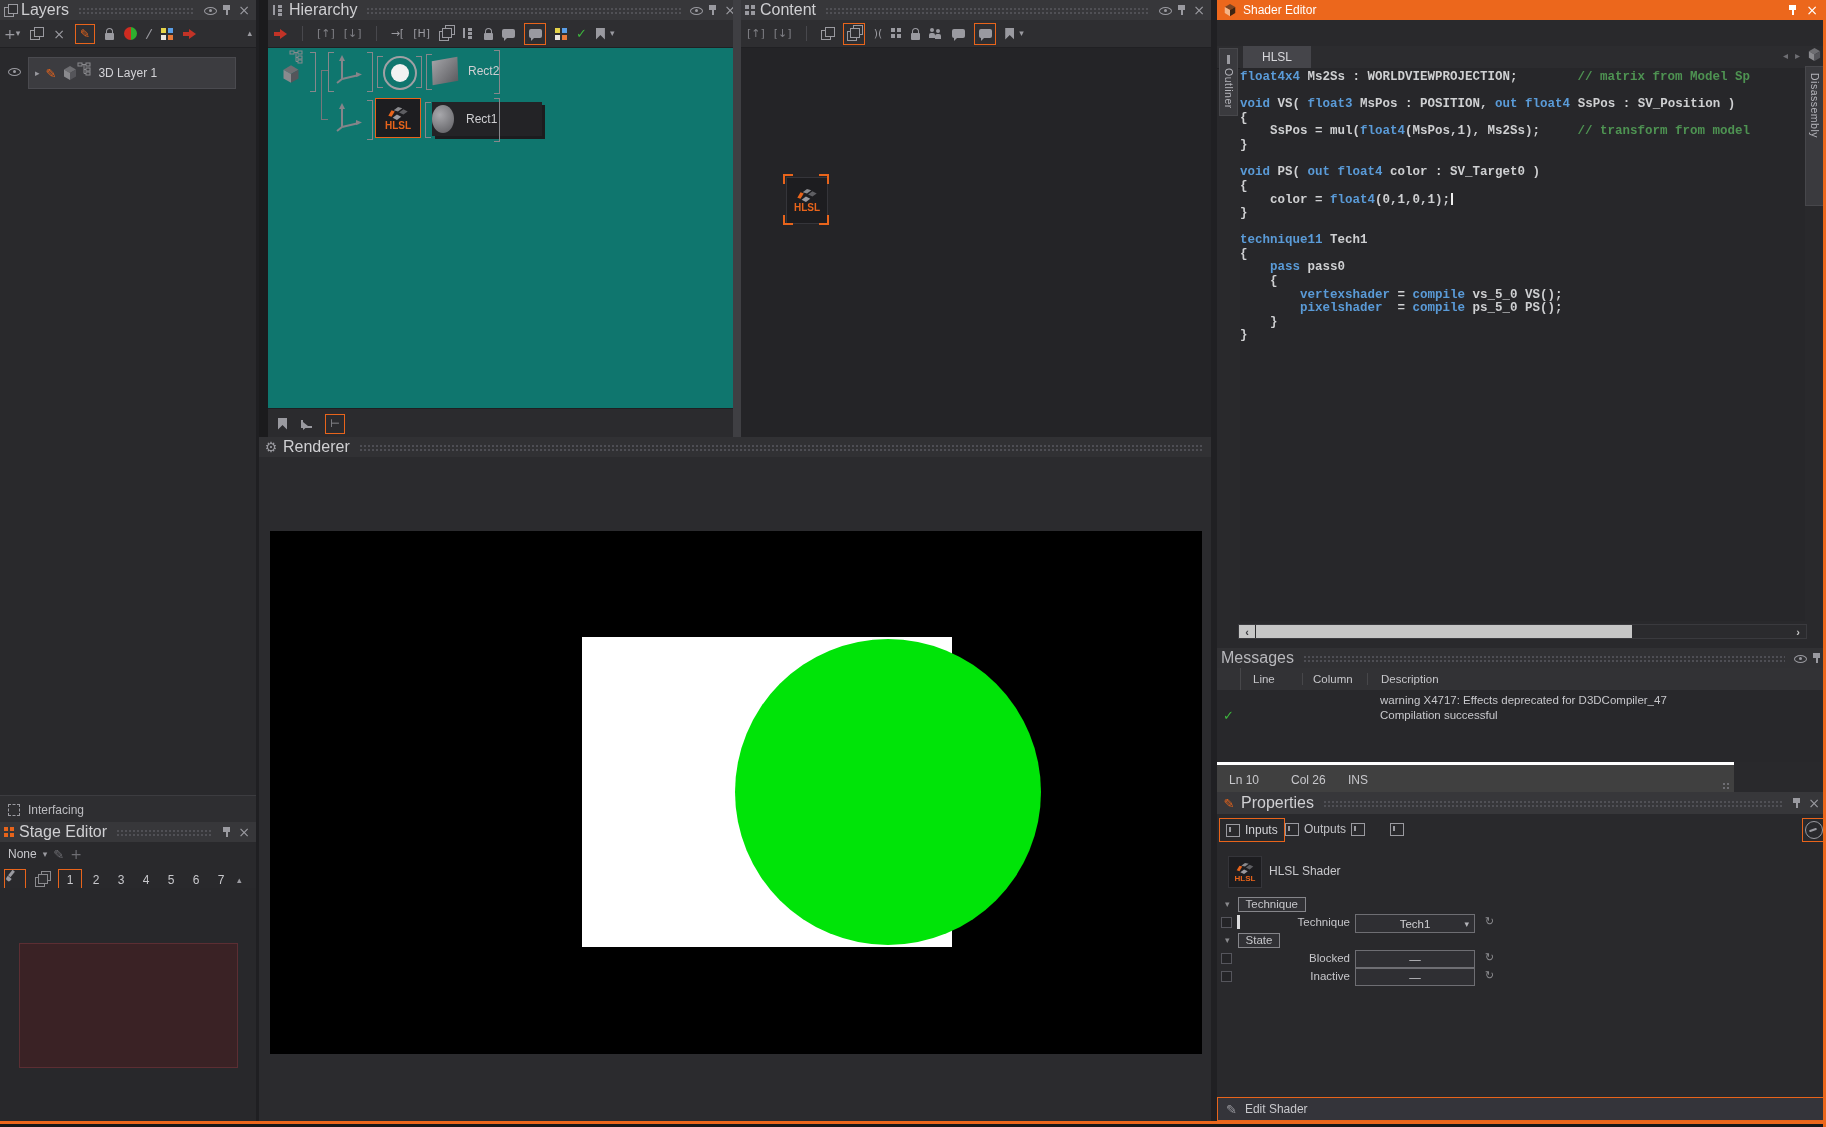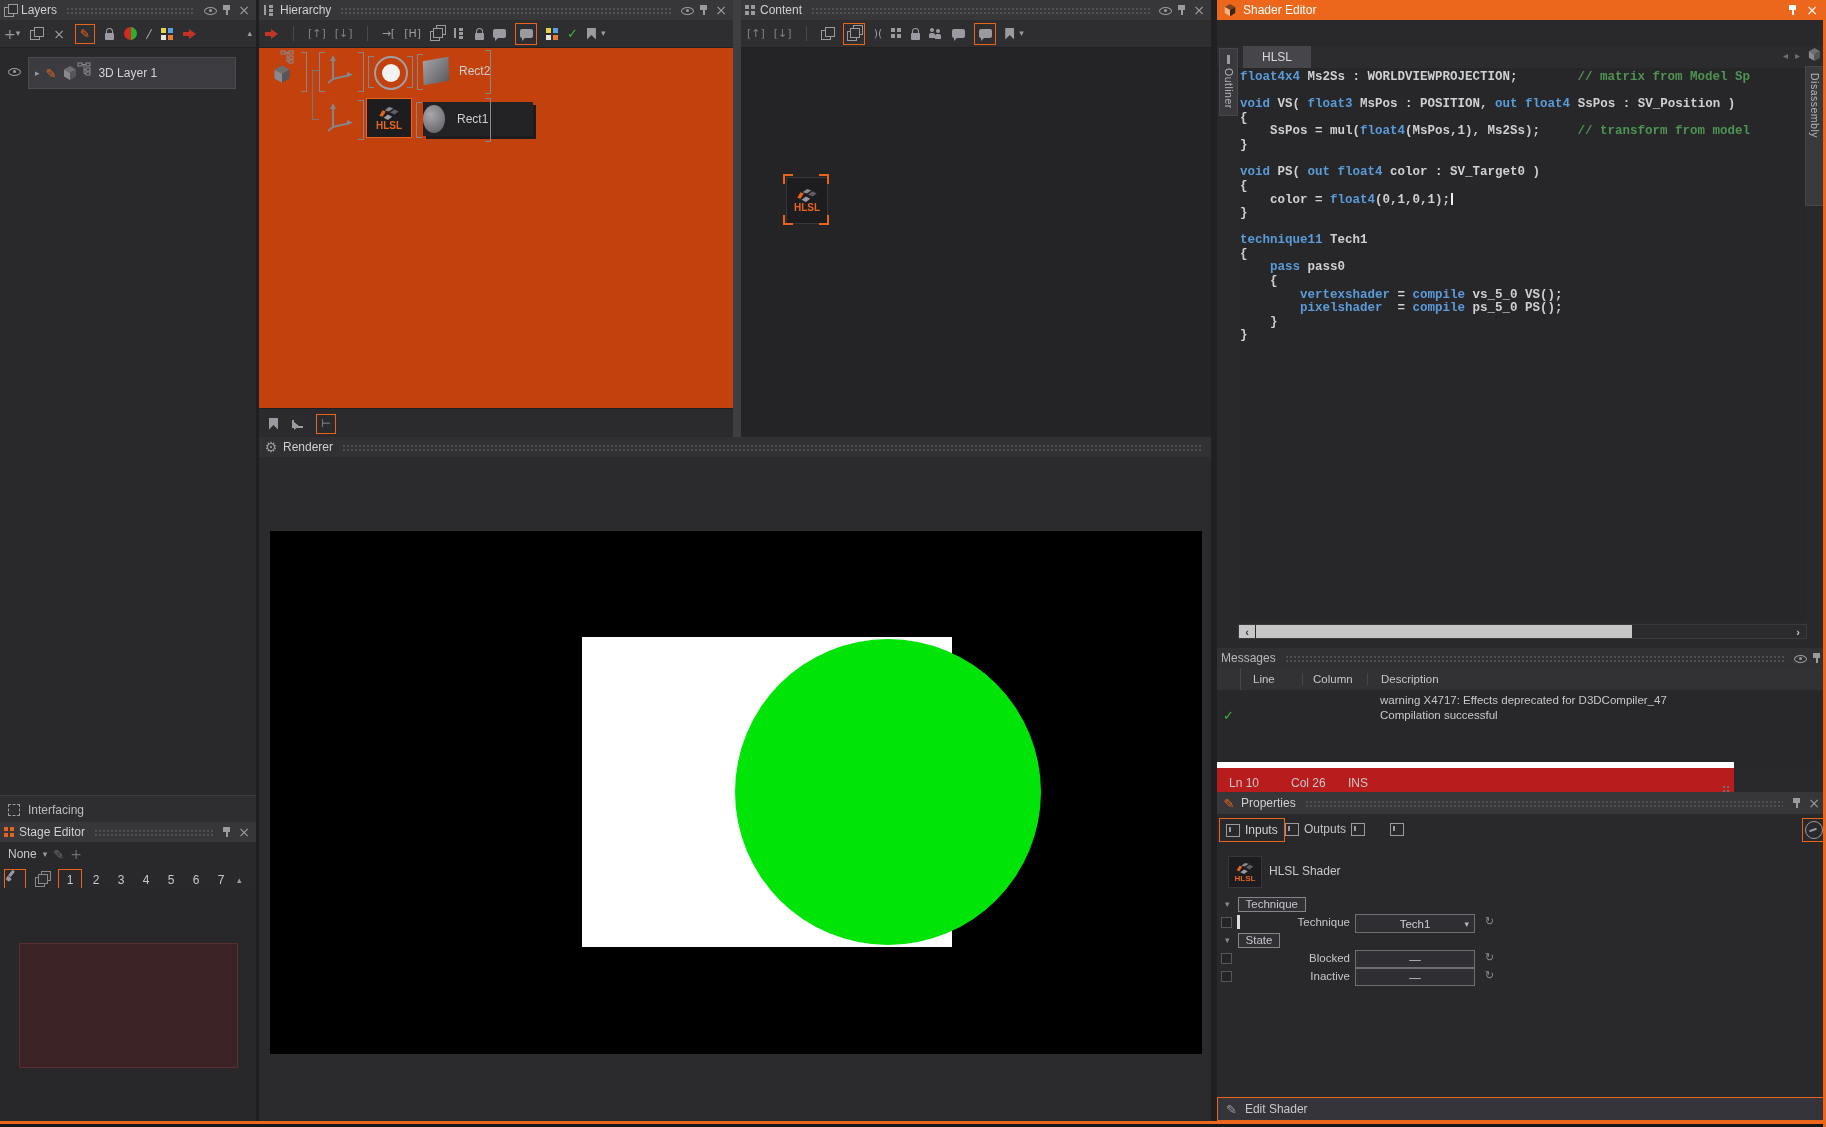--- a/index.html
+++ b/index.html
@@ -2,21 +2,21 @@
 <html><head>
 <meta charset="utf-8">
 <style>
   html,body{margin:0;padding:0;background:#1b1b1d;}
   body{width:1826px;height:1127px;position:relative;overflow:hidden;
        font-family:"Liberation Sans",sans-serif;color:#c8c8cc;font-size:12px;
        -webkit-font-smoothing:antialiased;}
   .abs{position:absolute;}
   .panel{background:#29292c;position:absolute;}
   .phead{height:20px;display:flex;align-items:center;background:#37373a;padding:0 4px;gap:4px;}
-  .ptitle{color:#cfcfd2;font-size:12px;white-space:nowrap;text-align:center;}
+  .ptitle{color:#cfcfd2;font-size:16px;white-space:nowrap;text-align:center;}
   .dots{flex:1;height:7px;margin:0 5px;background-image:radial-gradient(circle,#58585e 1px,transparent 1.2px);background-size:4px 4px;opacity:.75;}
   .hic{display:inline-flex;align-items:center;justify-content:center;width:16px;height:16px;color:#9a9aa0;}
   .tbar{display:flex;align-items:center;background:#2e2e31;border-bottom:1px solid #202023;}
   .ic{display:inline-flex;align-items:center;justify-content:center;color:#9a9aa0;font-size:12px;line-height:1;}
   .obox{border:1px solid #e8641b;}
   .sep{width:1px;height:15px;background:#48484d;margin:0 5px;}
   .glyph{font-family:"DejaVu Sans",sans-serif;}
   
   .ic-eye{width:14px;height:13px;position:relative;}
   .ic-eye::before{content:"";position:absolute;left:0;top:3px;width:11px;height:6px;border:1px solid currentColor;border-radius:50%;}
@@ -176,21 +176,21 @@
     <span class="num">7</span>
     <span class="ic glyph" style="font-size:9px;margin-left:2px;">▴</span>
   </div>
   <div class="abs" style="left:0;top:66px;width:256px;height:239px;background:#28282b;">
     <div class="abs" style="left:19px;top:55px;width:217px;height:123px;background:#3a2225;border:1px solid #5c2e33;"></div>
   </div>
 </div>
 
 <div class="abs" style="left:256px;top:0;width:3px;height:1127px;background:#1f1f22;"></div>
 
-<div class="panel" style="left:259px;top:0;width:474px;height:437px;">
+<div class="panel" style="left:268px;top:0;width:474px;height:437px;">
   <div class="phead">
     <span class="hic ic-tree"></span>
     <span class="ptitle">Hierarchy</span>
     <span class="dots"></span>
     <span class="hic ic-eye"></span>
     <span class="hic ic-pin"></span>
     <span class="hic glyph" style="font-size:14px;">×</span>
   </div>
   <div class="tbar" style="height:27px;padding:0 6px;gap:9px;">
     <span class="ic ic-arrow-r" style="color:#c23327;"></span>
@@ -205,21 +205,21 @@
     <span class="ic ic-lock"></span>
     <span class="ic ic-bubble"></span>
     <span class="ic obox" style="width:20px;height:20px;">
         <span class="ic-bubble"></span>
       </span>
     <span class="ic ic-palette"></span>
     <span class="ic glyph" style="color:#3db53d;font-size:13px;">✓</span>
     <span class="ic ic-bm"></span>
     <span class="ic glyph" style="font-size:9px;margin-left:-4px;">▾</span>
   </div>
-  <div class="abs" style="left:0;top:48px;width:474px;height:360px;background:#c2410c;">
+  <div class="abs" style="left:0;top:48px;width:474px;height:360px;background:#0f766e;">
 
     <div class="cline" style="left:53px;top:22px;width:1px;height:50px;"></div>
     <div class="cline" style="left:53px;top:22px;width:7px;height:1px;"></div>
     <div class="cline" style="left:53px;top:71px;width:7px;height:1px;"></div>
 
     <div class="abs" style="left:13px;top:2px;width:36px;height:40px;">
       <svg width="15" height="14" viewBox="0 0 15 14" style="position:absolute;left:8px;top:0;">
           <g fill="none" stroke="#8a8a8e" stroke-width="1">
             <rect x="1" y="1" width="4" height="3"></rect>
             <rect x="9" y="1" width="4" height="3"></rect>
@@ -419,21 +419,21 @@
   <div class="abs" style="left:0;top:690px;width:609px;height:72px;background:#28282b;">
     <div class="abs" style="left:0;top:3px;width:609px;height:15px;">
       <span class="abs mono-label" style="left:163px;top:1px;color:#c8c8cc;white-space:nowrap;">warning X4717: Effects deprecated for D3DCompiler_47</span>
     </div>
     <div class="abs" style="left:0;top:18px;width:609px;height:15px;">
       <span class="abs glyph" style="left:6px;top:0;color:#3db53d;font-size:13px;font-weight:bold;">✓</span>
       <span class="abs mono-label" style="left:163px;top:1px;color:#c8c8cc;white-space:nowrap;">Compilation successful</span>
     </div>
   </div>
 
-  <div class="abs" style="left:0;top:762px;width:517px;height:30px;background:#b91c1c;border-top:6px solid #ffffff;">
+  <div class="abs" style="left:0;top:762px;width:517px;height:30px;background:#404040;border-top:3px solid #ffffff;">
     <span class="abs" style="left:12px;top:8px;color:#c8c8cc;">Ln 10</span>
     <span class="abs" style="left:74px;top:8px;color:#c8c8cc;text-align:right;">Col 26</span>
     <span class="abs" style="left:131px;top:8px;color:#c8c8cc;">INS</span>
     <span class="abs" style="right:3px;bottom:4px;width:9px;height:9px;background-image:radial-gradient(circle,#6e6e73 1px,transparent 1.2px);background-size:4px 4px;"></span>
   </div>
 
   <div class="abs phead" style="left:0;top:792px;width:609px;height:22px;box-sizing:border-box;">
     <span class="hic glyph" style="font-size:13px;color:#e8641b;">✎</span>
     <span class="ptitle">Properties</span>
     <span class="dots"></span>

